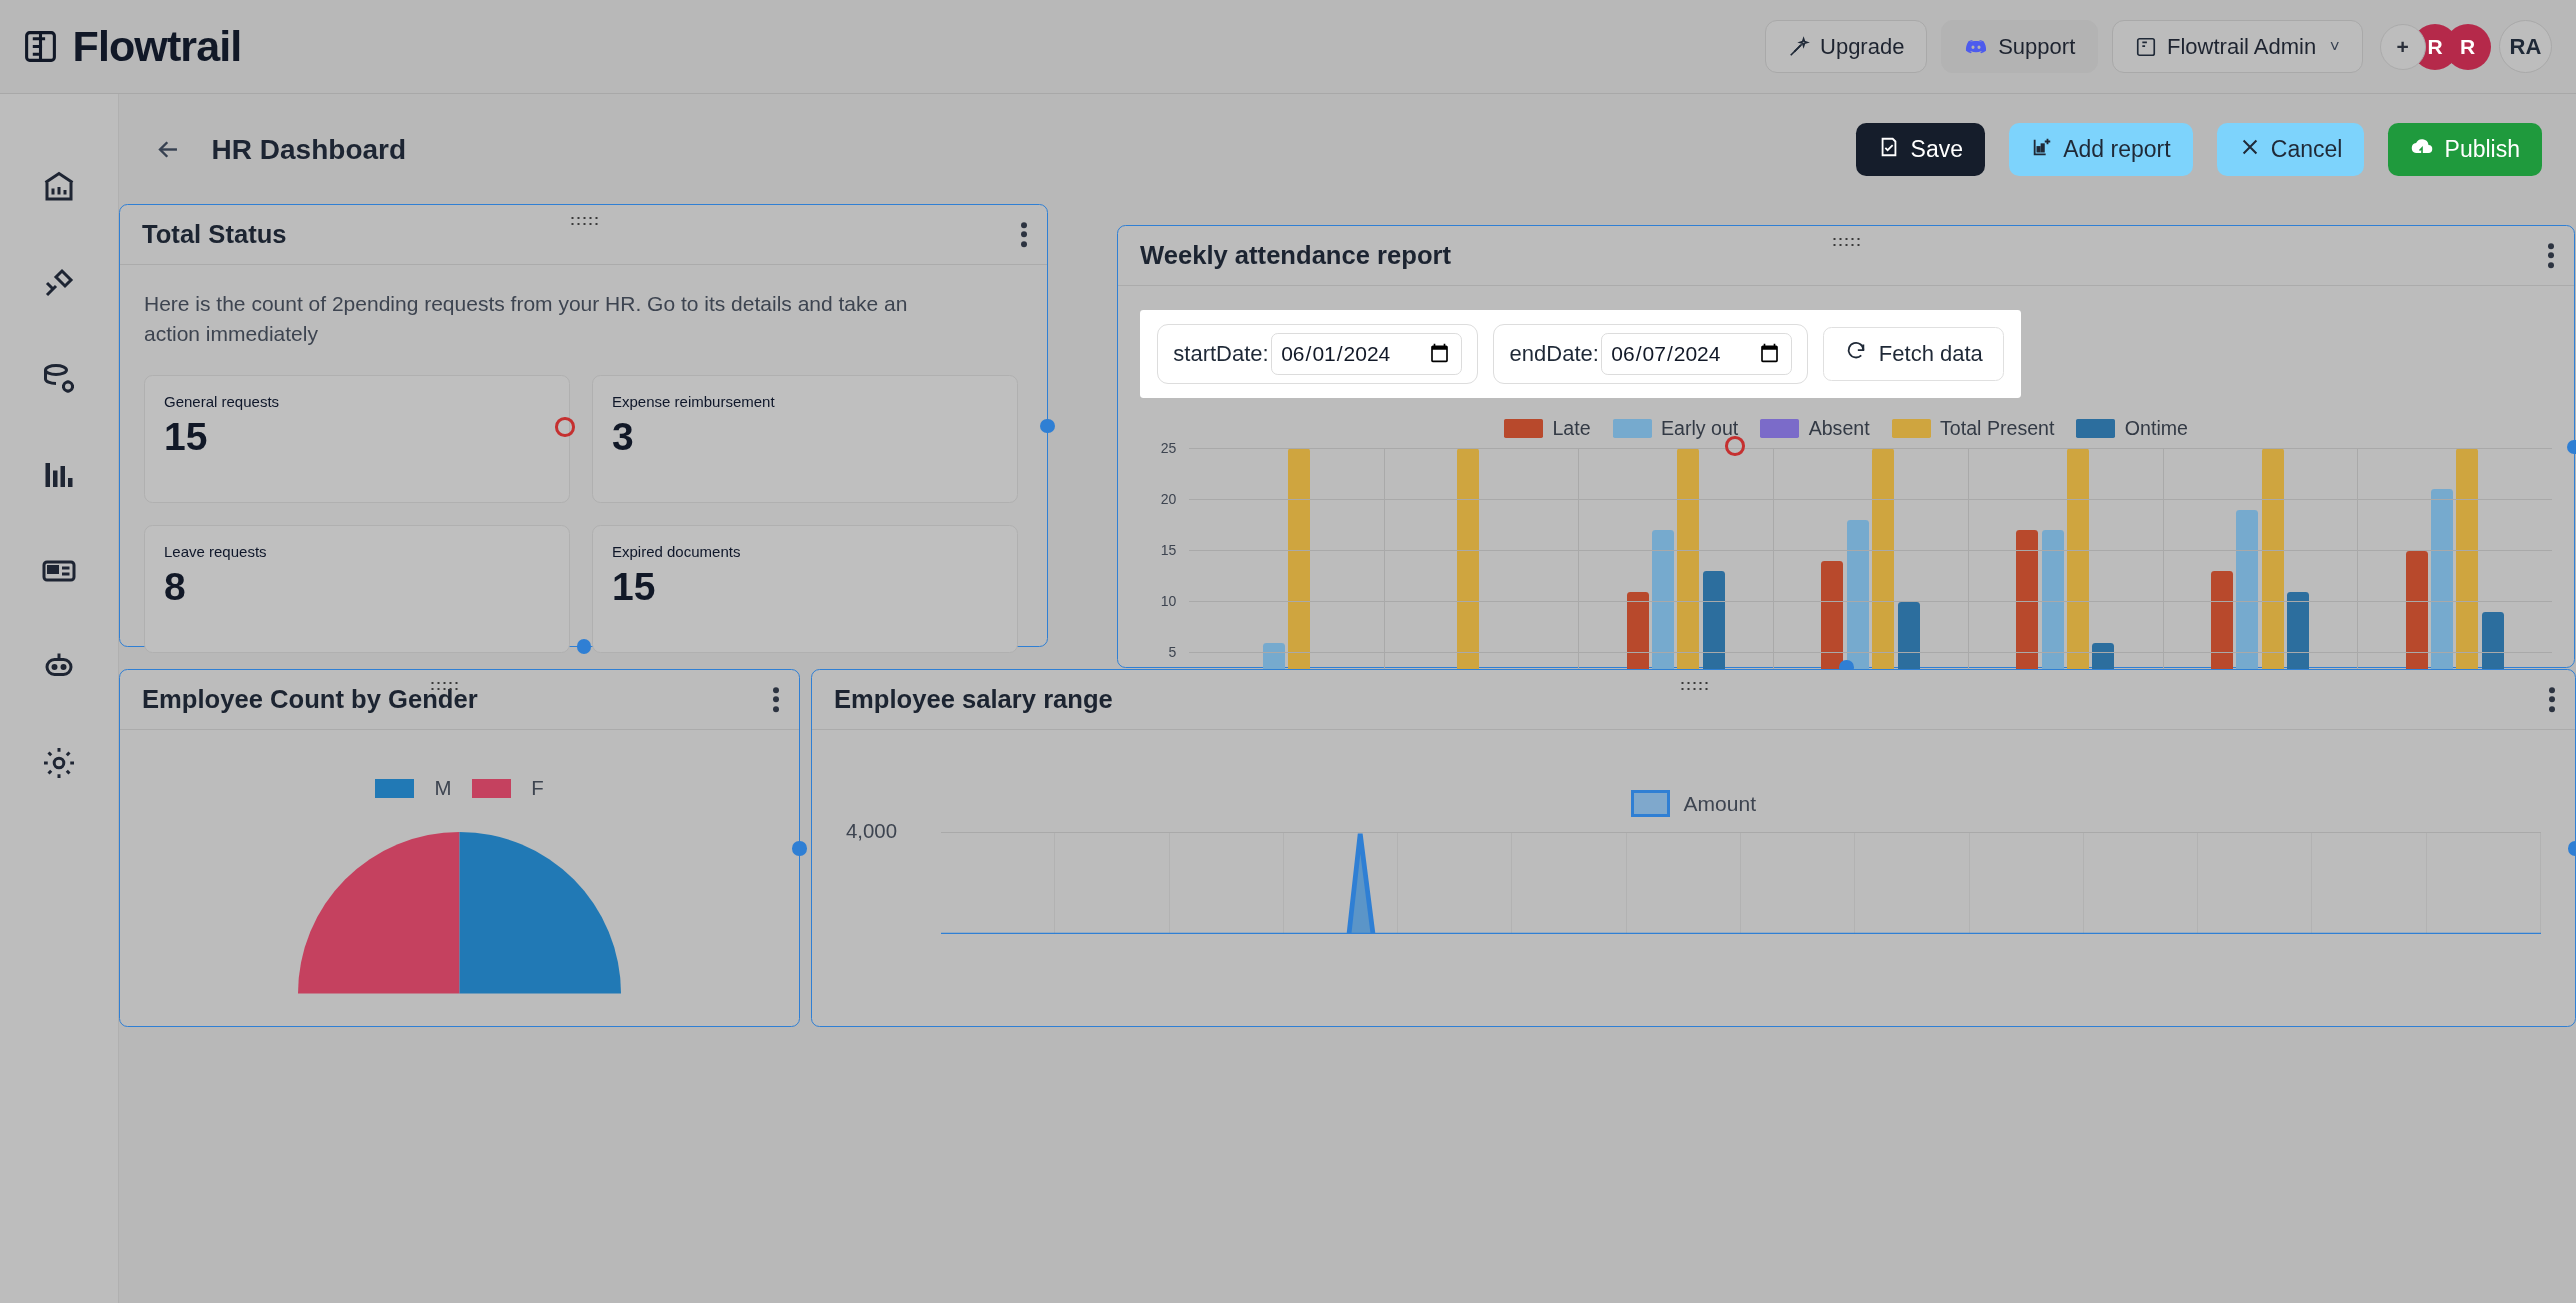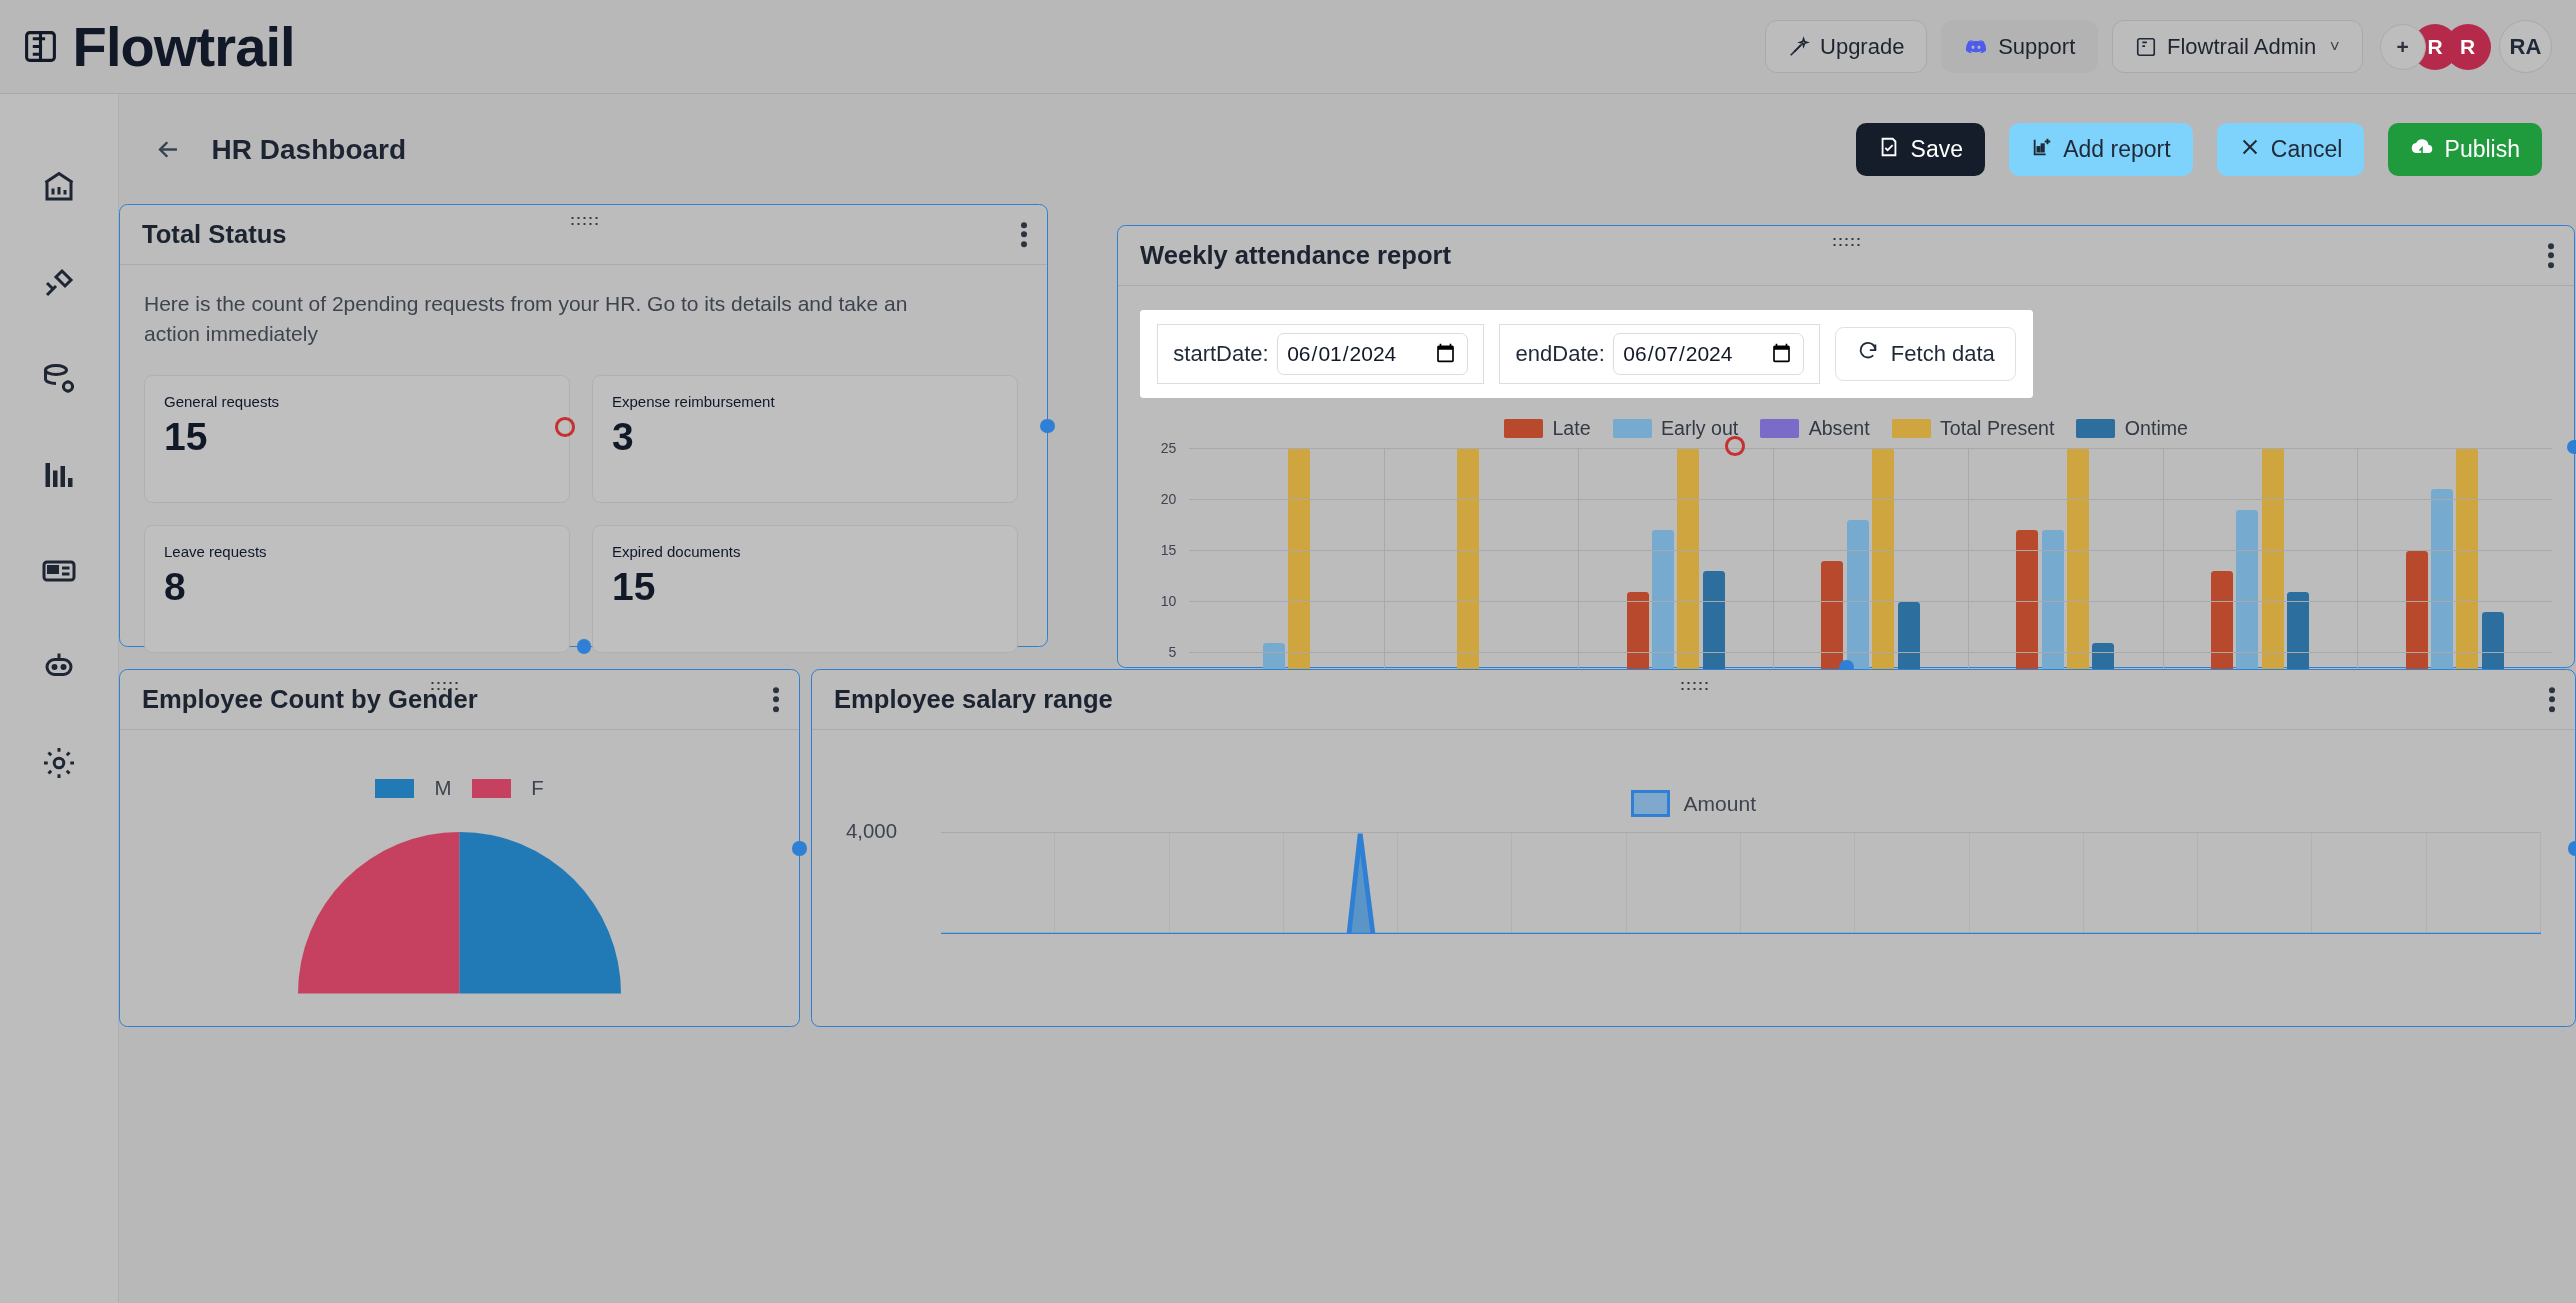--- a/index.html
+++ b/index.html
@@ -13,21 +13,21 @@
 
   
   .topbar {
     position: absolute; left: 0; top: 0; width: 2576px; height: 94px;
     background: #b8b8b8;
     display: flex; align-items: center;
     border-bottom: 0.9px solid #a8a8a8;
   }
   .brand { display: flex; align-items: center; gap: 13.6px; padding-left: 22px; }
   .brand-mark { width: 37px; height: 37px; color: #111827; }
-  .brand-text { font-size: 56px; font-weight: 700; color: #111827; letter-spacing: -0.9px; }
+  .brand-text { font-size: 43px; font-weight: 700; color: #111827; letter-spacing: -0.9px; }
 
   .topbar-right {
     margin-left: auto; display: flex; align-items: center; gap: 13.6px; padding-right: 24px;
   }
   .pill {
     display: flex; align-items: center; gap: 10.2px;
     height: 53px; padding: 0 22px;
     border: 0.9px solid #a9a9a9; border-radius: 12px;
     background: #bcbcbc; color: #1e2430;
     font-size: 22px; cursor: pointer;
@@ -120,22 +120,22 @@
   .stat-label { font-size: 15px; color: #0f172a; }
   .stat-value { font-size: 39px; font-weight: 700; color: #111827; margin-top: 5.1px; line-height:1.1;}
 
   
   #weekly { left: 998px; top: 0px; width: 1458px; height: 443px; margin-top: 21px; }
   .filterbar {
     margin: 24px 22px 0 22px; background: #ffffff; border-radius: 3.4px;
     display: inline-flex; align-items: center; gap: 15.3px; padding: 13.6px 17px;
   }
   .filt {
-    display: flex; align-items: center; gap: 8px;
-    border: 0.9px solid #dddddd; border-radius: 0; padding: 8.5px 15.3px; background:#fff;
+    display: flex; align-items: center; gap: 2px;
+    border: 0.9px solid #dddddd; border-radius: 11px; padding: 8.5px 15.3px; background:#fff;
   }
   .filt label { font-size: 22px; color: #1f2937; }
   .dateinput {
     font-family: "Liberation Sans", sans-serif; font-size: 21px; color:#111827;
     border: 0.9px solid #dcdcdc; border-radius: 6.8px; padding: 6.8px 8.5px; background:#fff;
   }
   .fetch {
     display:flex; align-items:center; gap: 12px;
     border: 0.9px solid #e0e0e0; border-radius: 8.5px; padding: 12px 20.4px;
     font-size: 22px; color:#1f2937; background:#fff; cursor:pointer;

